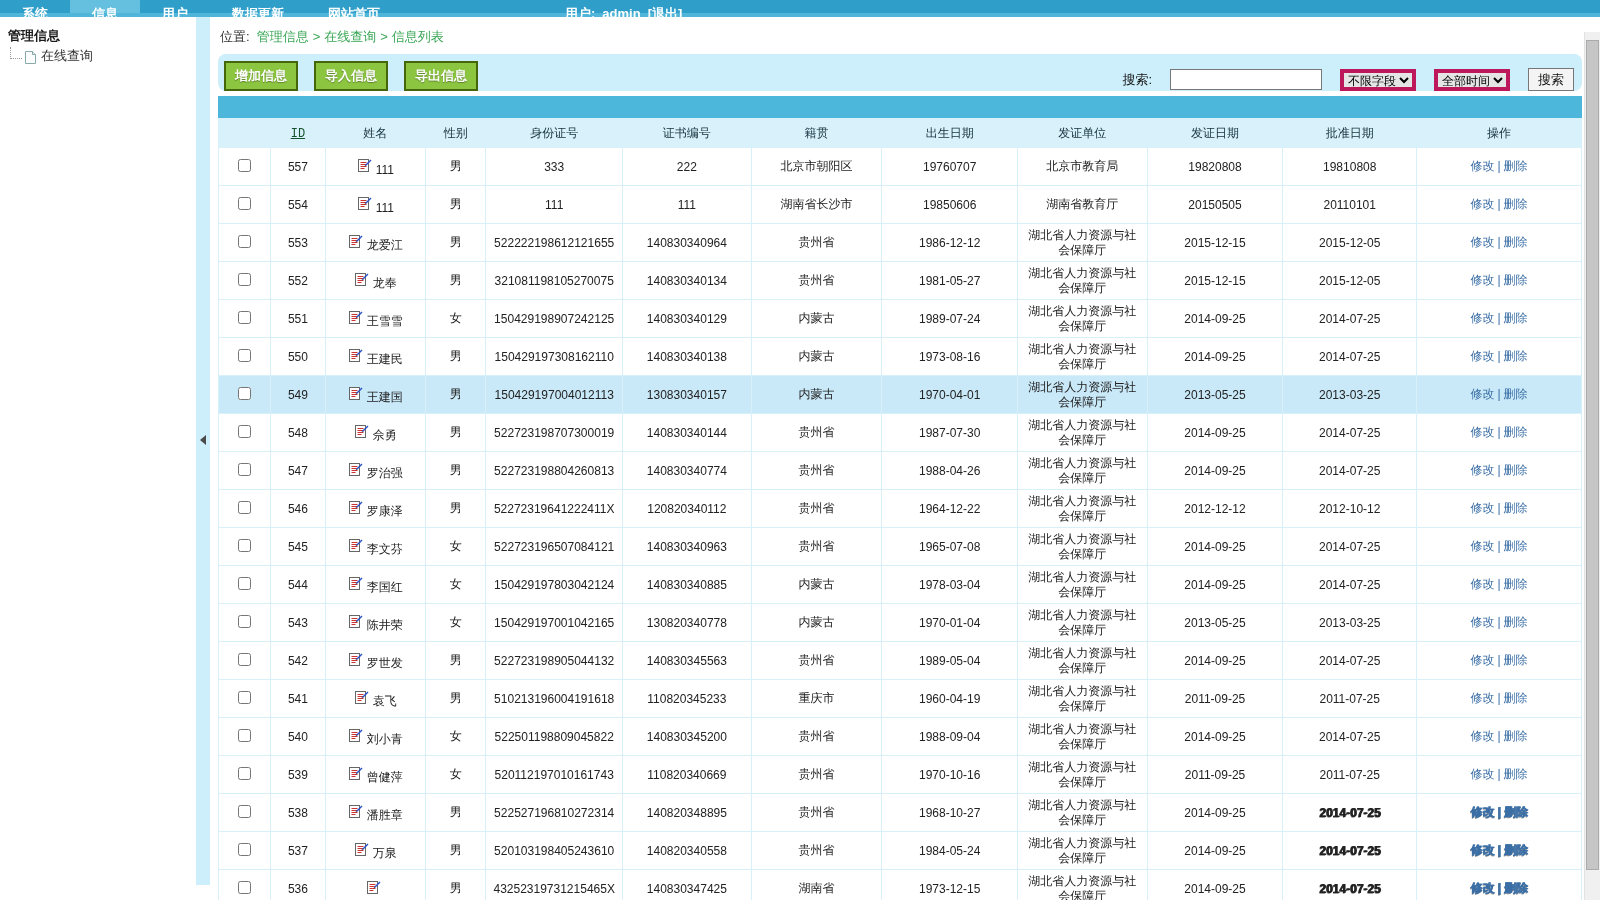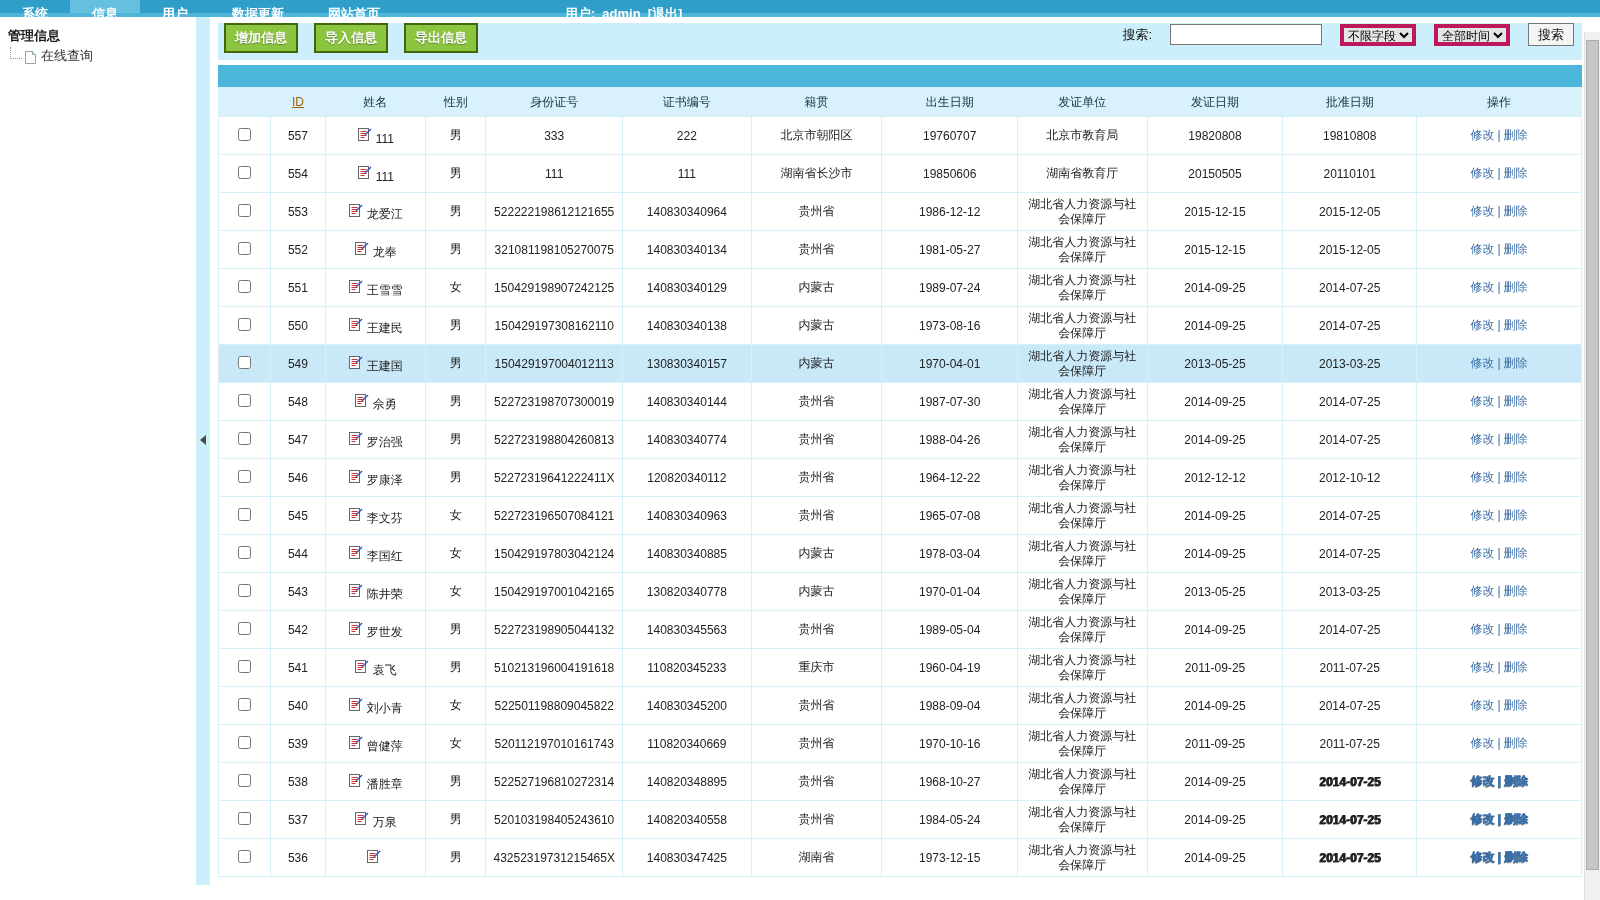--- a/index.html
+++ b/index.html
@@ -37,21 +37,21 @@
 
   
   .breadcrumb { height:24px; line-height:24px; font-size:13px; color:#333;
     margin:2px 0 5px 2px; }
   .breadcrumb a { color:var(--c-green_link,#3aa655); text-decoration:none; margin:0 3px; }
   .crumb-sep { color:var(--c-green_link,#3aa655); margin:0 1px; }
   .loc-label { margin-right:4px; }
 
   
   .toolbar { height:37px; background:var(--c-band,#cdeefb); display:flex;
-    align-items:flex-start; justify-content:space-between; padding:0 8px 0 6px; }
+    align-items:flex-end; justify-content:space-between; padding:0 8px 0 6px;border-radius:8px; }
   .btn-green { background:var(--c-btn,#8cc640);
     border:2px solid var(--c-btn_border,#45660a); color:#fff; font-weight:bold;
     font-size:13px; padding:4px 9px; margin-right:16px; cursor:pointer;
     text-shadow:0 1px 1px rgba(0,0,0,.35);
     font-family:"Liberation Sans","DejaVu Sans",sans-serif; }
   .search-area { display:flex; align-items:center; gap:18px; font-size:13px; color:#111; }
   .search-input { width:152px; height:21px; border:1px solid #777; background:#fff;
     padding:0 4px; font-size:12px; }
   .search-select { height:22px; font-size:12px; border:4px solid #be185d; background:#e5e5e5; }
   .btn-search { height:23px; padding:0 9px; font-size:13px; background:#f4f4f4;
@@ -61,21 +61,21 @@
   .bluebar { height:22px; background:var(--c-bar,#4cb6db); margin-top:5px; }
 
   
   table { width:100%; border-collapse:collapse; table-layout:fixed;
     font-size:12px; color:#222; background:#fff; }
   td { border:1px solid #d7f0fa; text-align:center; vertical-align:middle;
     padding:1px 2px; overflow:hidden; }
   thead td { background:var(--c-header,#d9f1fb); height:29px; color:#15313d; }
   tbody td { height:38px; }
   tr.highlight td { background:var(--c-highlight,#c9e9f8); }
-  .id-sort { color:#a16207; text-decoration:underline; cursor:pointer; }
+  .id-sort { color:#14532d; text-decoration:underline; cursor:pointer;font-family:Liberation Mono, monospace; }
   .name-wrap { display:inline-flex; align-items:center; gap:4px; }
   .name-wrap .nm { position:relative; top:3px; }
   .ops a { color:var(--c-blue_link,#3a6ea5); text-decoration:none; margin:0 3px; cursor:pointer; }
   .ops .sep { color:#3a6ea5; }
   .glitch-text { font-weight:bold; text-shadow:1px 0 0 currentColor, 0 1px 0 rgba(40,40,40,.45); }
   .issuer-cell { line-height:15px; padding:2px 6px; }
   input[type=checkbox] { width:13px; height:13px; cursor:pointer; }
 
   
   .scrollbar { position:absolute; right:0; top:32px; width:16px; height:868px;
@@ -117,20 +117,23 @@
         </span>
         <span>在线查询</span>
       </div>
     </div>
 
     <div class="splitter">
       <div class="splitter-arrow"></div>
     </div>
 
     <div class="main">
+      <div class="breadcrumb">
+        <span class="loc-label">位置:</span><span id="breadcrumb-links"><a href="#">管理信息</a><span class="crumb-sep">&gt;</span><a href="#">在线查询</a><span class="crumb-sep">&gt;</span><a href="#">信息列表</a></span>
+      </div>
 
       <div class="toolbar">
         <div id="action-buttons"><button class="btn-green">增加信息</button><button class="btn-green">导入信息</button><button class="btn-green">导出信息</button></div>
         <div class="search-area">
           <span>搜索:</span>
           <input type="text" class="search-input" value="" style="">
           <select class="search-select">
             <option>不限字段</option>
           </select>
           <select class="search-select">

